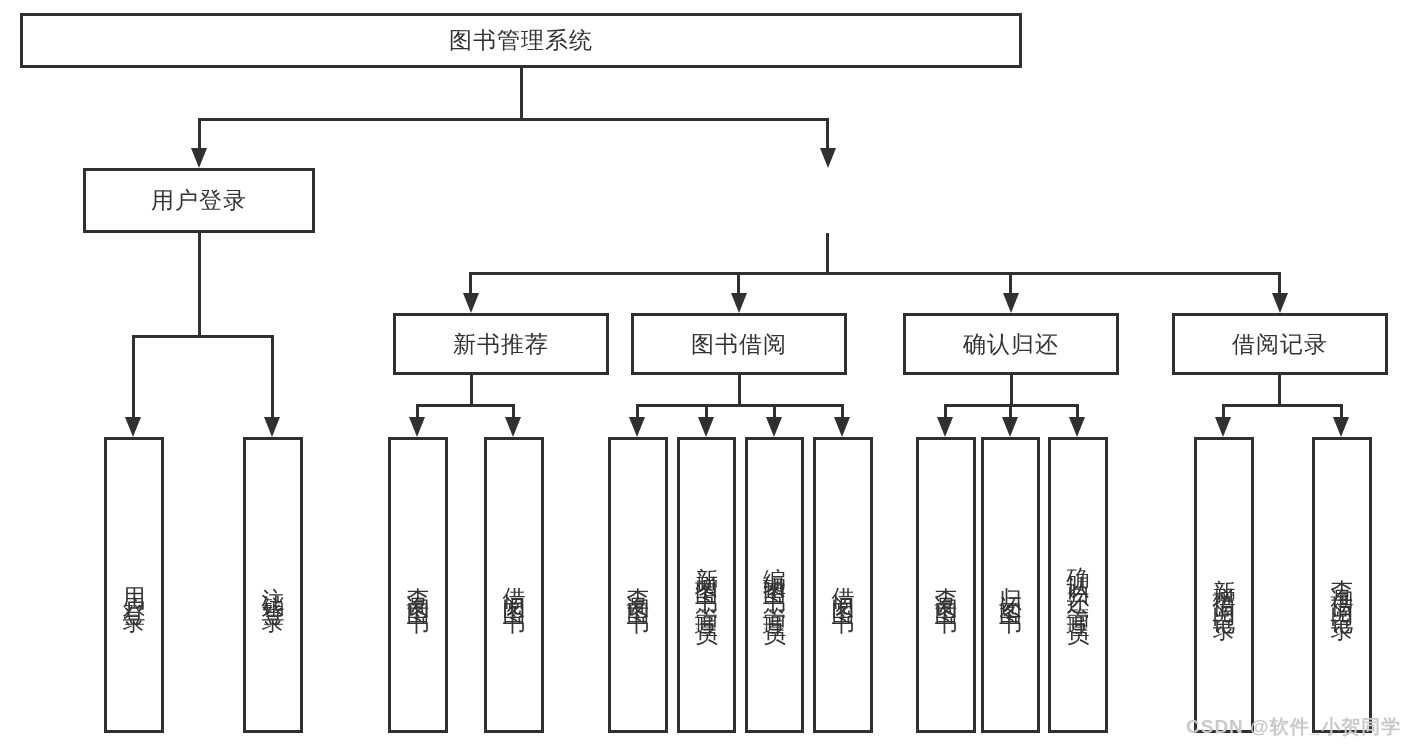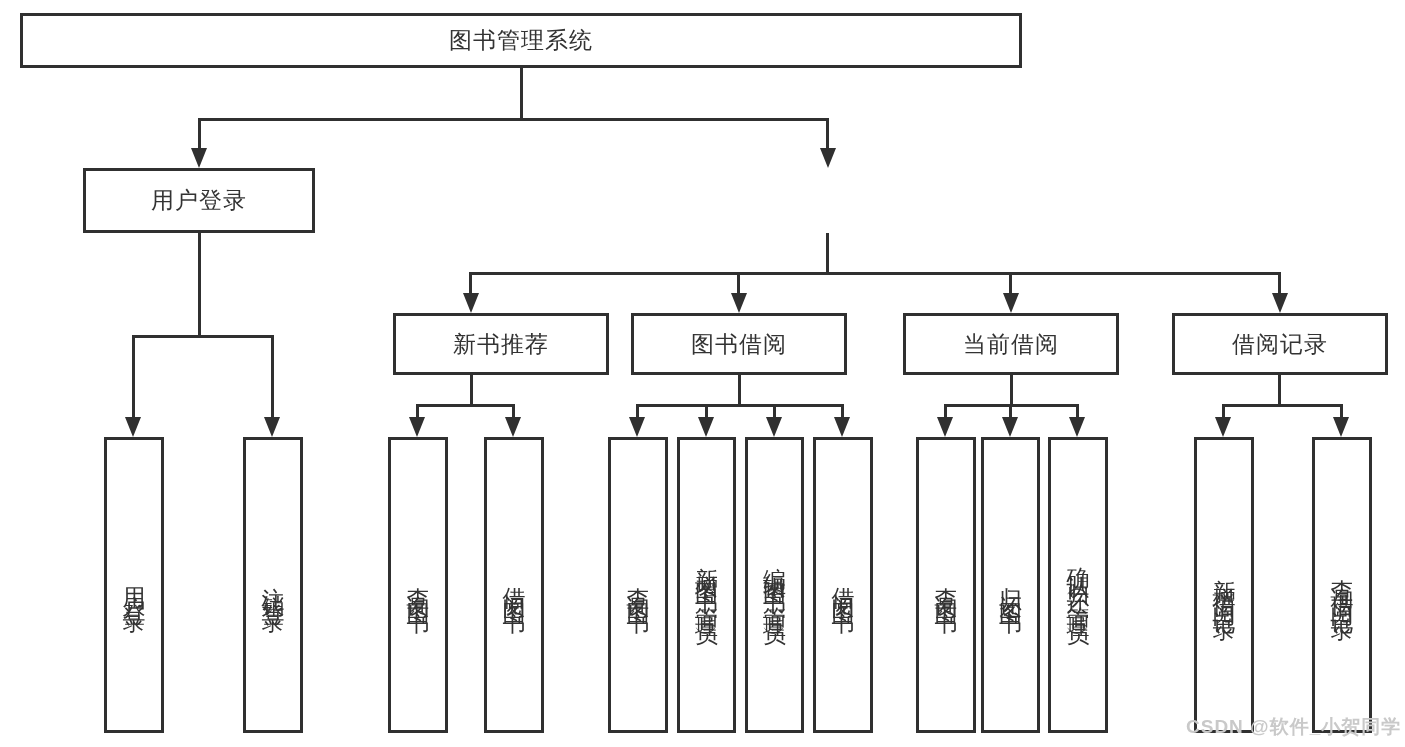--- a/index.html
+++ b/index.html
@@ -132,21 +132,21 @@
     <span class="lbl">用户登录</span>
   </div>
 
   <div class="box" style="left:363px;top:313px;width:216px;height:62px;margin-left:30px;">
     <span class="lbl">新书推荐</span>
   </div>
   <div class="box" style="left:631px;top:313px;width:216px;height:62px;font-family:Liberation Mono, monospace;">
     <span class="lbl">图书借阅</span>
   </div>
   <div class="box" style="left:903px;top:313px;width:216px;height:62px;">
-    <span class="lbl">当前借阅</span>
+    <span class="lbl">确认归还</span>
   </div>
   <div class="box" style="left:1172px;top:313px;width:216px;height:62px;">
     <span class="lbl">借阅记录</span>
   </div>
 
   <div class="box vert" style="left:104px;top:437px;width:60px;height:296px;">
     <span class="lbl">用户登录</span>
   </div>
   <div class="box vert" style="left:243px;top:437px;width:60px;height:296px;">
     <span class="lbl">注销登录</span>

